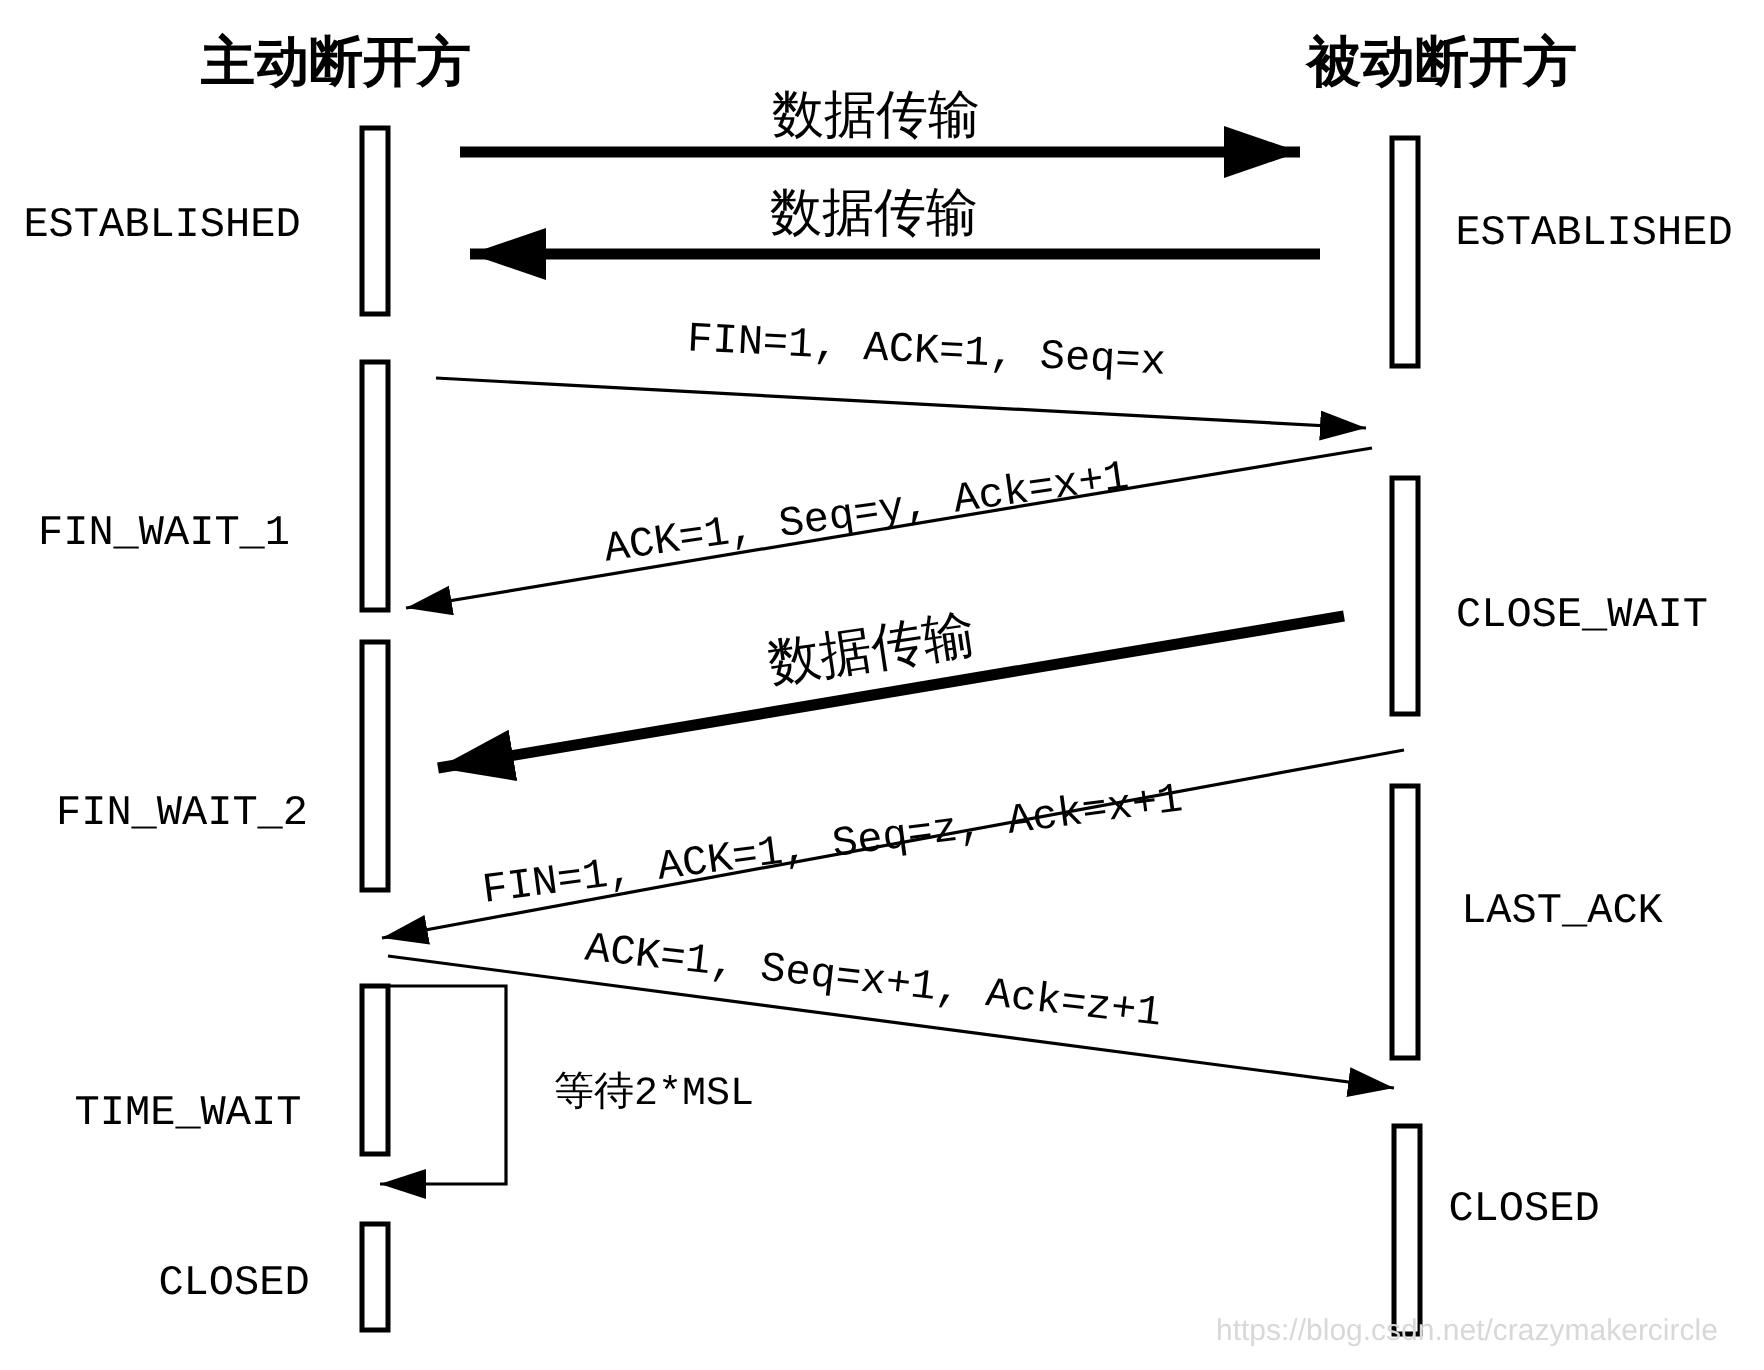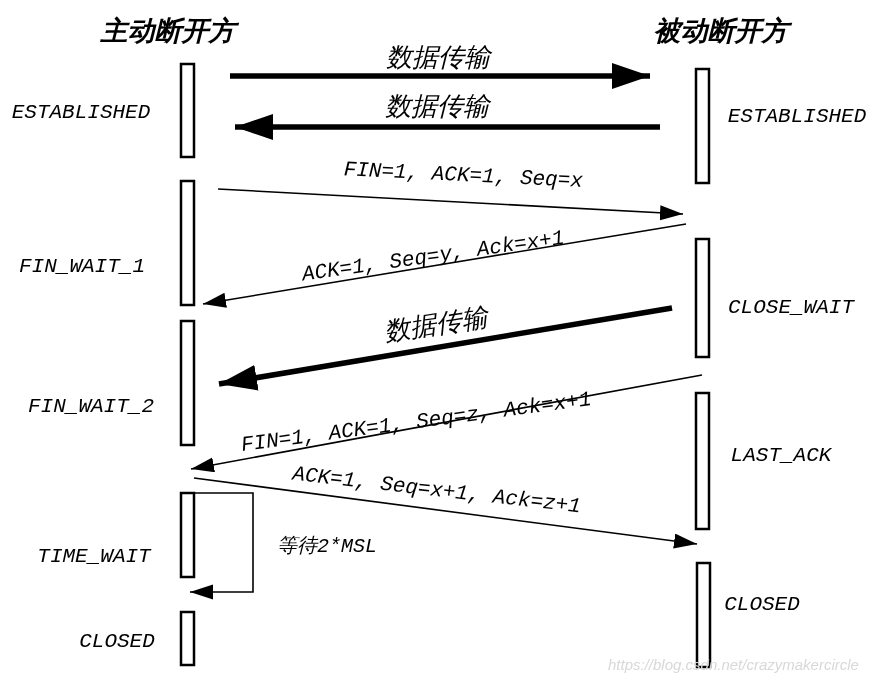--- a/index.html
+++ b/index.html
@@ -7,21 +7,20 @@
     padding: 0;
     background: #ffffff;
     font-family: "Liberation Sans", sans-serif;
   }
   .stage {
     position: relative;
     width: 882px;
     height: 685px;
     background: #ffffff;
     overflow: hidden;
-    font-style: italic;
   }
   svg { display: block; }
   .lifeline-rect {
     fill: #ffffff;
     stroke: #000000;
     stroke-width: 2.5;
   }
   .thick-line {
     stroke: #000000;
     stroke-width: 5.5;

